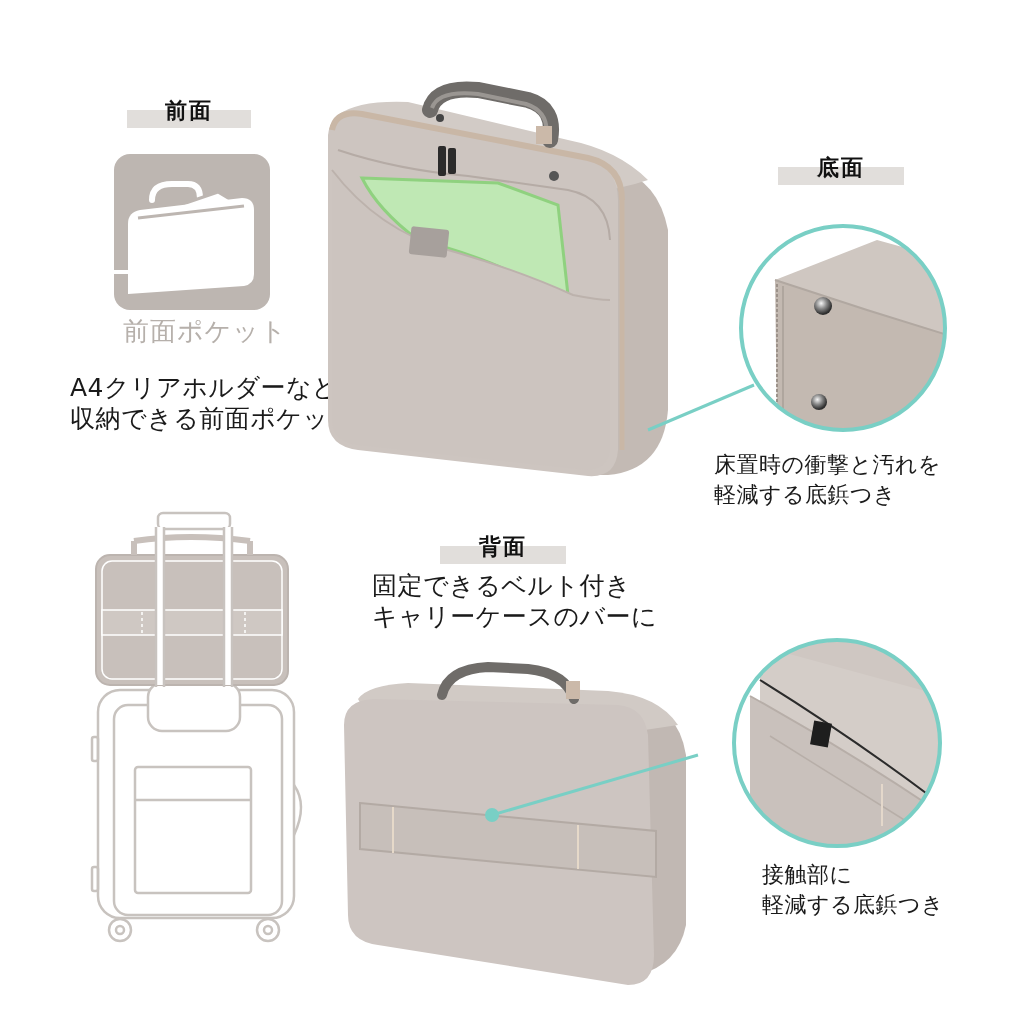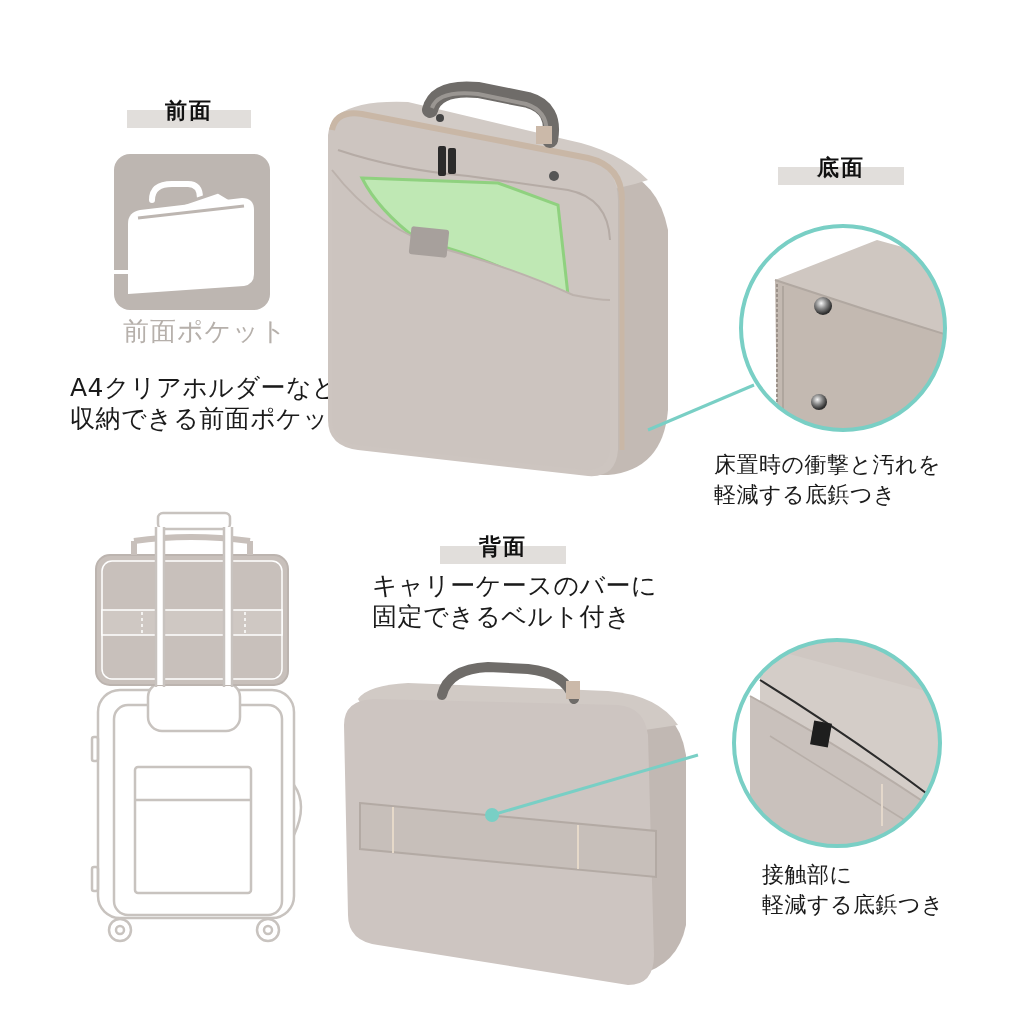--- a/index.html
+++ b/index.html
@@ -112,22 +112,22 @@
   <div>床置時の衝撃と汚れを</div>
   <div>軽減する底鋲つき</div>
 </div>
 
 <div class="heading" style="left:440px; top:528px; width:126px;">
   <div class="bar"></div>
   <div class="txt">背面</div>
 </div>
 
 <div class="caption" style="left:372px; top:570px;">
+  <div>固定できるベルト付き</div>
   <div>キャリーケースのバーに</div>
-  <div>固定できるベルト付き</div>
 </div>
 
 <svg style="left:90px; top:505px;" width="220" height="450" viewBox="0 0 220 450">
   <g fill="none" stroke="#c8c3bf" stroke-width="2.5">
 
     <rect x="8" y="185" width="196" height="228" rx="22" fill="#fff"></rect>
     <rect x="24" y="200" width="168" height="210" rx="14"></rect>
     <path d="M204 280 Q218 300 204 330"></path>
     <rect x="2" y="232" width="6" height="24" rx="2"></rect>
     <rect x="2" y="362" width="6" height="24" rx="2"></rect>

